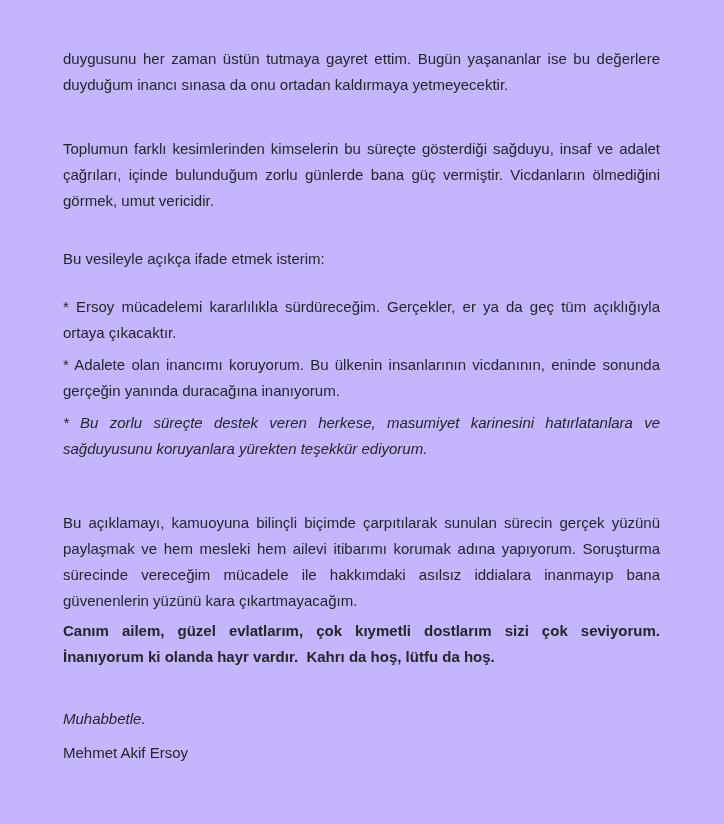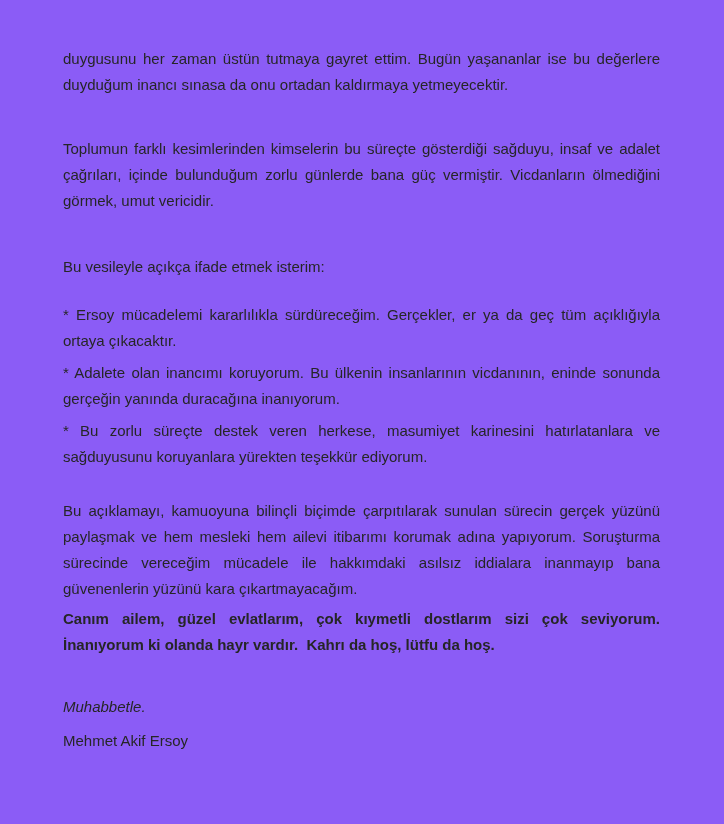--- a/index.html
+++ b/index.html
@@ -10,36 +10,36 @@
   body {
     width: 724px;
     height: 824px;
     overflow: hidden;
   }
   .doc-page {
     box-sizing: border-box;
     width: 724px;
     height: 824px;
     padding: 46px 64px 0 63px;
-    background: #8b5cf6;
+    background: #c4b5fd;
     font-family: "Liberation Sans", sans-serif;
     font-size: 15px;
     line-height: 26px;
     color: #262626;
   }
   .para {
     margin: 0;
     text-align: justify;
     text-justify: inter-word;
   }
   .keep-spaces { white-space: pre-wrap; }
   .mb-38 { margin-bottom: 38px; }
   .mb-36 { margin-bottom: 36px; font-weight: bold; }
-  .mb-34 { margin-bottom: 28px; }
-  .mb-32 { margin-bottom: 40px; }
+  .mb-34 { margin-bottom: 48px; font-style: italic; }
+  .mb-32 { margin-bottom: 32px; }
   .mb-22 { margin-bottom: 4px; }
   .mb-10 { margin-bottom: 22px; }
   .mb-8  { margin-bottom: 8px; font-style: italic; }
   .mb-6  { margin-bottom: 6px; }
 </style>
 </head>
 <body>
 
 <div class="doc-page">
   <p class="para mb-38">duygusunu her zaman üstün tutmaya gayret ettim. Bugün yaşananlar ise bu değerlere duyduğum inancı sınasa da onu ortadan kaldırmaya yetmeyecektir.</p>

